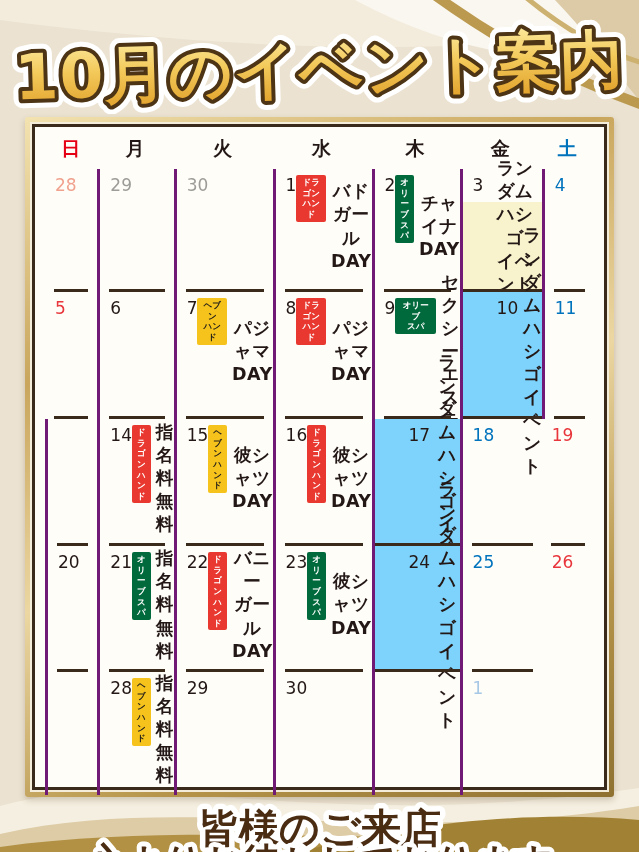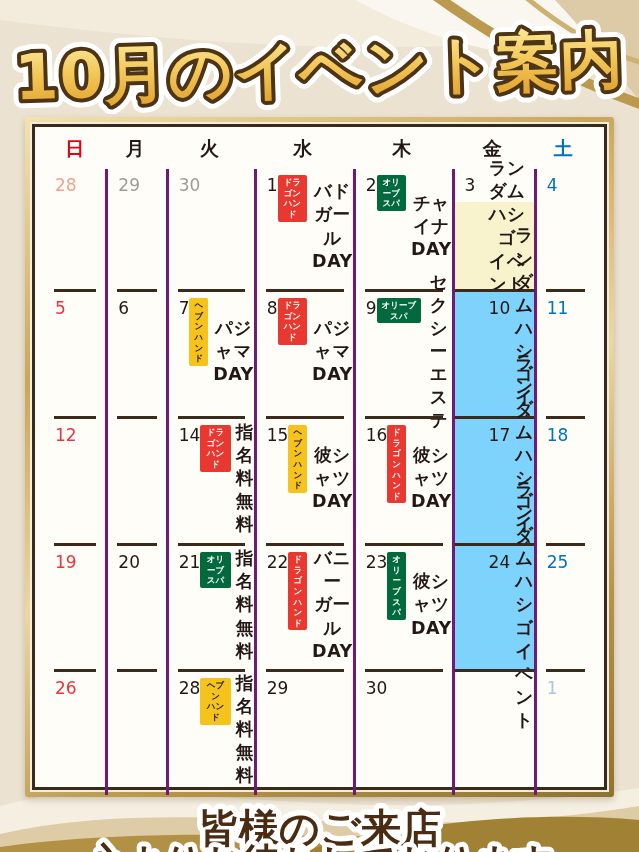--- a/index.html
+++ b/index.html
@@ -256,29 +256,20 @@
   <div class="cell bl sep">
     <div class="date-row">
       <span class="date-num c-blue">11</span>
 
     </div>
     <div class="event-wrap">
       <div class="event"></div>
     </div>
   </div>
 
-  <div class="cell sep">
-    <div class="date-row">
-      <span class="date-num c-red">12</span>
-
-    </div>
-    <div class="event-wrap">
-      <div class="event"></div>
-    </div>
-  </div>
 
   <div class="cell bl sep">
     <div class="event-wrap">
       <div class="event"></div>
     </div>
   </div>
 
   <div class="cell bl sep">
     <div class="date-row">
       <span class="date-num c-dark">14</span>

